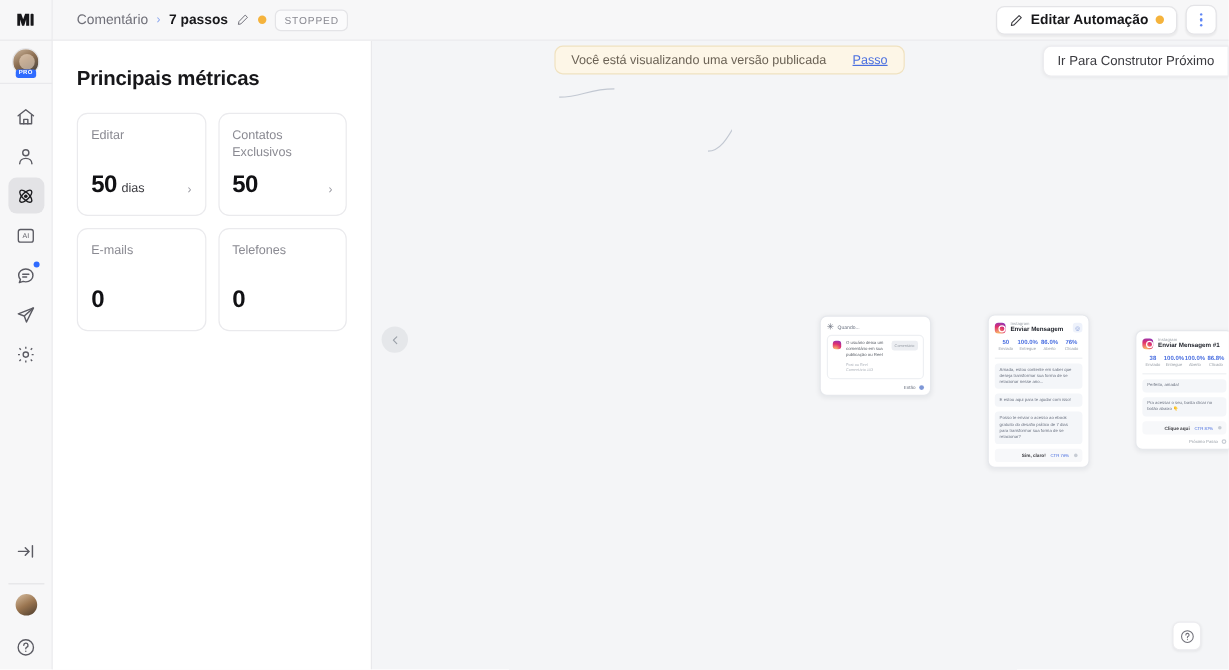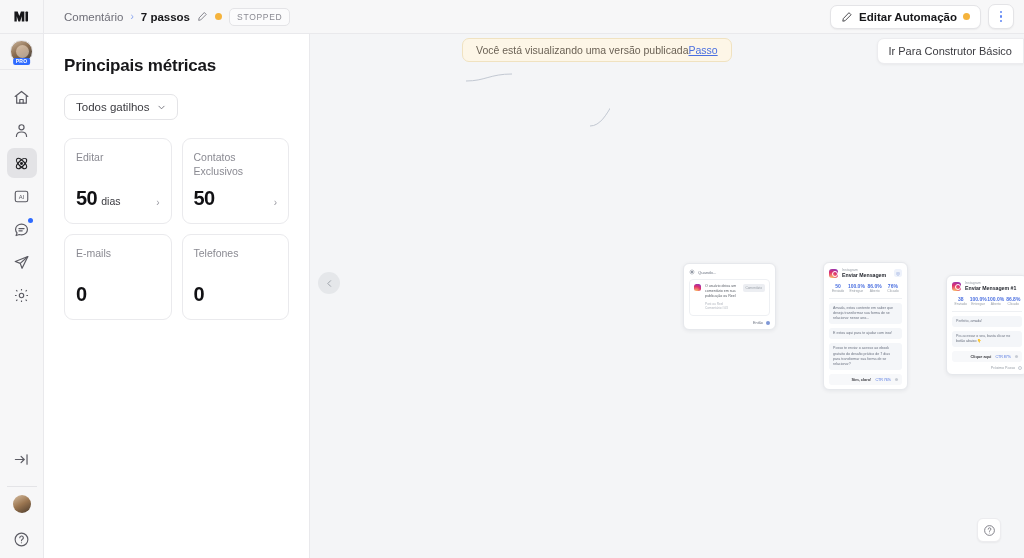--- a/index.html
+++ b/index.html
@@ -130,21 +130,21 @@
   
   .canvas { flex: 1; background: #f4f5f7; position: relative; overflow: hidden; }
   .collapse-handle {
     position: absolute; left: 8px; top: 238px; width: 22px; height: 22px;
     border-radius: 50%; background: #e5e7ea; display: flex; align-items: center;
     justify-content: center; color: #9aa0a8; font-size: 9px; cursor: pointer;
   }
   .banner {
     position: absolute; left: 152px; top: 4px; background: #fdf6e7;
     border: 1px solid #f0e2c0; border-radius: 7px; padding: 5px 13px;
-    display: flex; align-items: center; font-size: 10.5px; color: #6b6255;
+    display: flex; align-items: center; gap: 22px; font-size: 10.5px; color: #6b6255;
   }
   .banner a { color: #4a6fe0; text-decoration: underline; cursor: pointer; }
   .tooltip-basic {
     position: absolute; right: 0; top: 4px; background: #fff;
     border: 1px solid #ececef; border-top-left-radius: 7px; border-bottom-left-radius: 7px;
     padding: 6px 11px; font-size: 11px; color: #3b3b40; cursor: pointer;
     box-shadow: 0 1px 3px rgba(0,0,0,.05);
   }
   .zoom-ctrls { position: absolute; right: 23px; top: 262px; display: flex; flex-direction: column; gap: 8px; }
   .zoom-btn {
@@ -346,26 +346,20 @@
           <i></i>
         </div>
       </div>
     </div>
 
     <div class="body-split">
 
       <div class="panel">
         <div class="panel-title">Principais métricas</div>
 
-        <div class="trigger-select">
-          <span>Todos gatilhos</span>
-          <svg viewBox="0 0 24 24" fill="none" stroke="currentColor" stroke-width="2.4" stroke-linecap="round" stroke-linejoin="round">
-            <path d="M5 8.5 12 15.5 19 8.5"></path>
-          </svg>
-        </div>
 
         <div class="cards">
           <div class="card">
             <div class="card-label">Editar</div>
             <div class="card-valrow">
               <span class="card-value">50</span>
               <span class="card-unit">dias</span>
             </div>
             <span class="card-chev">›</span>
           </div>
@@ -404,21 +398,21 @@
           <svg viewBox="0 0 24 24" width="9" height="9" fill="none" stroke="currentColor" stroke-width="2.6" stroke-linecap="round" stroke-linejoin="round">
             <path d="M15 4.5 7.5 12 15 19.5"></path>
           </svg>
         </div>
 
         <div class="banner">
           <span>Você está visualizando uma versão publicada</span>
           <a>Passo</a>
         </div>
 
-        <div class="tooltip-basic">Ir Para Construtor Básico</div>
+        <div class="tooltip-basic">Ir Para Construtor Próximo</div>
 
         <div class="zoom-ctrls">
           <div class="zoom-btn">+</div>
           <div class="zoom-btn">−</div>
         </div>
 
         <div class="help-btn">
           <svg viewBox="0 0 24 24" fill="none" stroke="currentColor" stroke-width="1.6">
             <circle cx="12" cy="12" r="9"></circle>
             <path d="M9.6 9.5a2.5 2.5 0 1 1 3.3 2.4c-.6.3-.9.8-.9 1.5v.3" stroke-linecap="round"></path>

